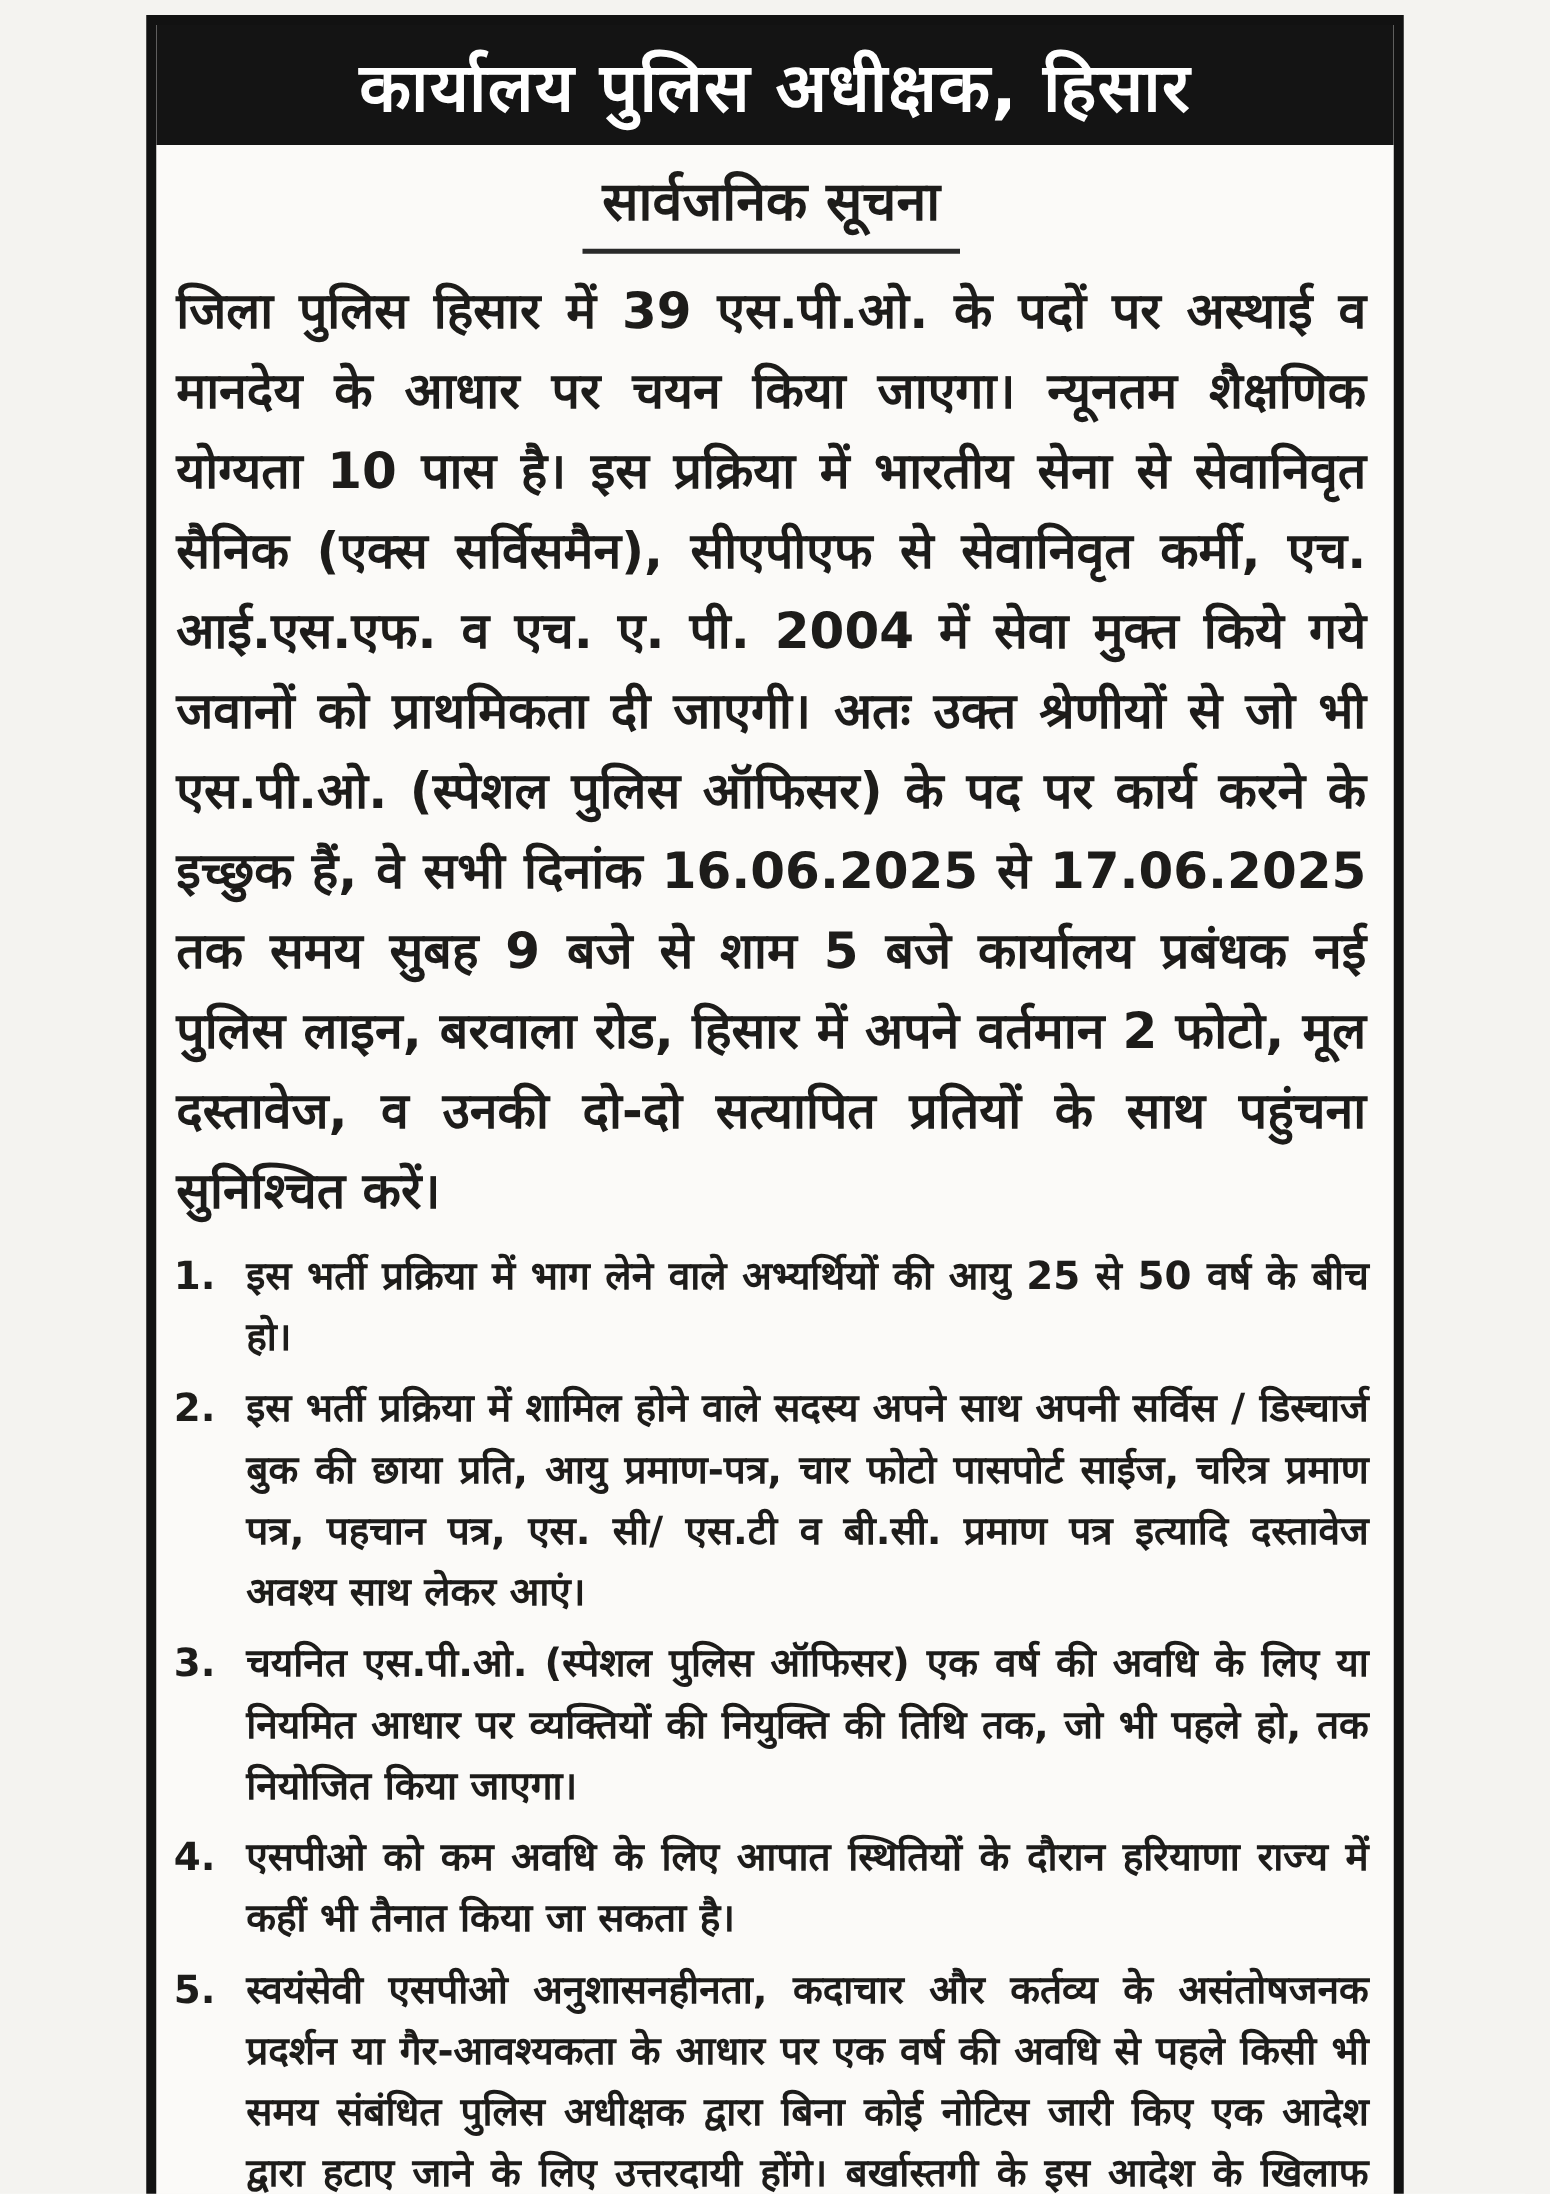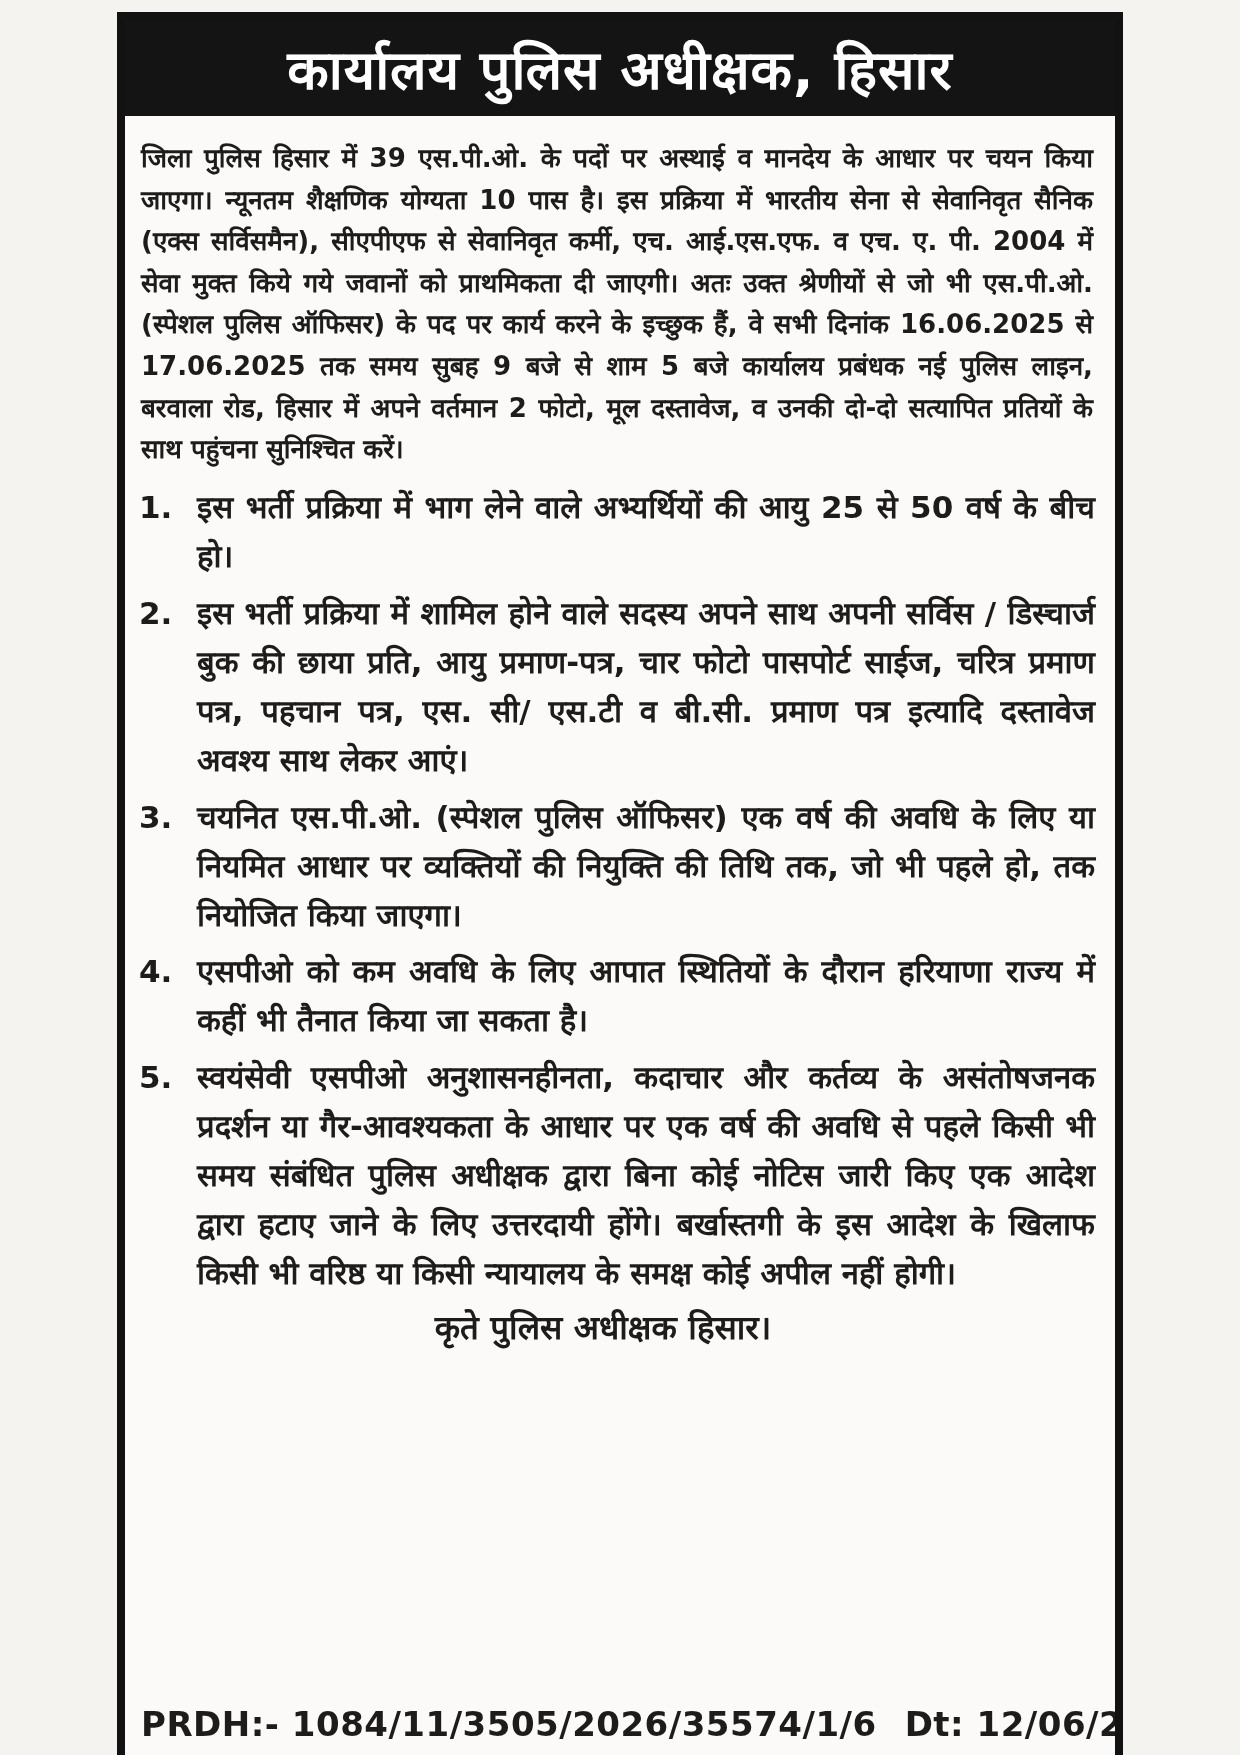--- a/index.html
+++ b/index.html
@@ -55,21 +55,21 @@
     padding:0 16px 10px;
   }
   .intro{
     margin:20px 2px 0;
     font-size:33px;font-weight:bold;
     line-height:1.52;
     text-align:justify;
   }
   .body-para{
     margin:14px 2px 0;
-    font-size:26px;font-weight:600;
+    font-size:40px;font-weight:600;
     line-height:1.6;
     text-align:justify;
   }
   .cond-head-wrap{margin-top:16px;}
   .cond-head{
     display:inline-block;
     font-size:34px;font-weight:bold;
     border-bottom:7px double #222;
     padding-bottom:3px;
   }
@@ -105,20 +105,23 @@
 
 <div class="stage">
   <div class="paper">
 
     <div class="header-bar">
       <span>कार्यालय पुलिस अधीक्षक, हिसार</span>
     </div>
 
     <div class="content">
 
+      <div class="notice-title-wrap">
+        <span class="notice-title">सार्वजनिक सूचना</span>
+      </div>
 
 
       <p class="body-para">जिला पुलिस हिसार में 39 एस.पी.ओ. के पदों पर अस्थाई व मानदेय के आधार पर चयन किया जाएगा। न्यूनतम शैक्षणिक योग्यता 10 पास है। इस प्रक्रिया में भारतीय सेना से सेवानिवृत सैनिक (एक्स सर्विसमैन), सीएपीएफ से सेवानिवृत कर्मी, एच. आई.एस.एफ. व एच. ए. पी. 2004 में सेवा मुक्त किये गये जवानों को प्राथमिकता दी जाएगी। अतः उक्त श्रेणीयों से जो भी एस.पी.ओ. (स्पेशल पुलिस ऑफिसर) के पद पर कार्य करने के इच्छुक हैं, वे सभी दिनांक 16.06.2025 से 17.06.2025 तक समय सुबह 9 बजे से शाम 5 बजे कार्यालय प्रबंधक नई पुलिस लाइन, बरवाला रोड, हिसार में अपने वर्तमान 2 फोटो, मूल दस्तावेज, व उनकी दो-दो सत्यापित प्रतियों के साथ पहुंचना सुनिश्चित करें।</p>
 
 
       <div class="cond-list">
         <div class="cond-item">
           <span class="cond-num">1.</span>
           <span class="cond-text">इस भर्ती प्रक्रिया में भाग लेने वाले अभ्यर्थियों की आयु 25 से 50 वर्ष के बीच हो।</span>
         </div>

